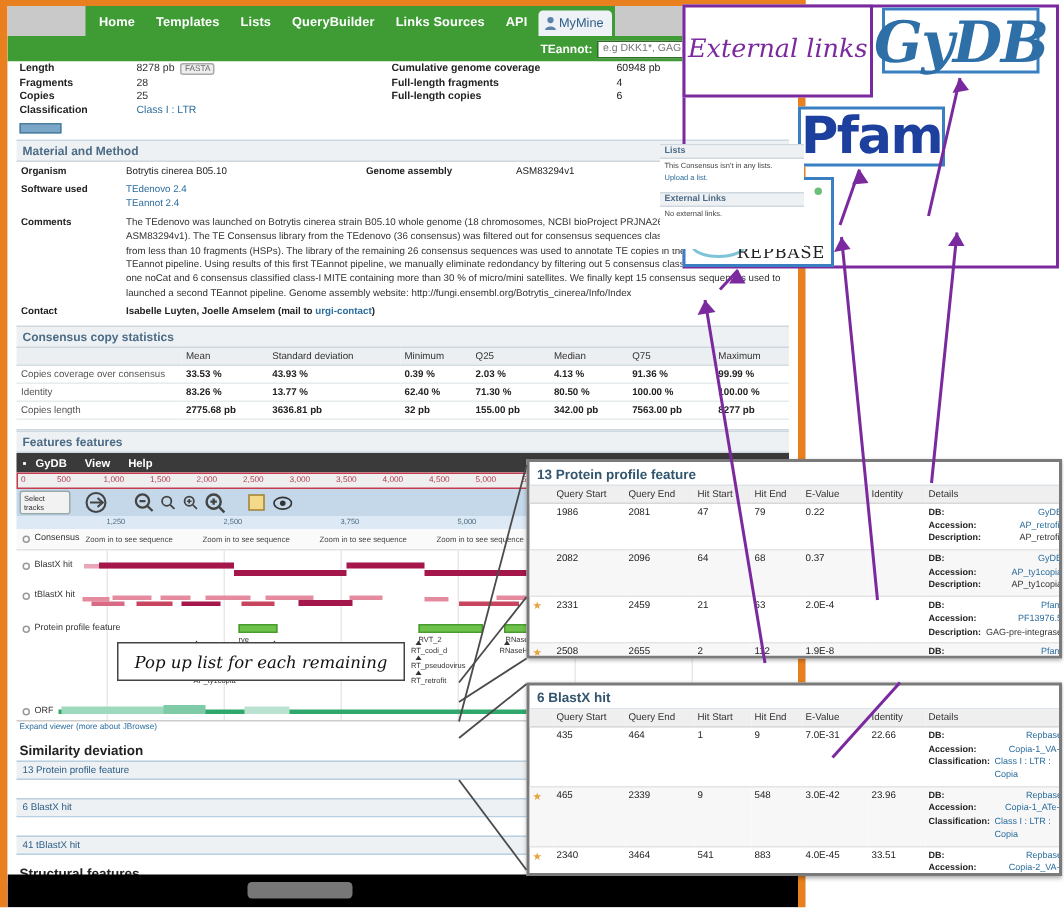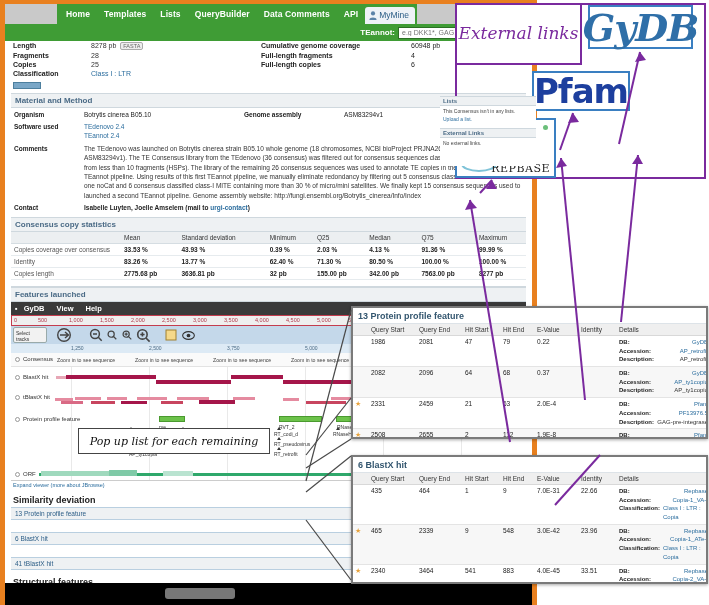--- a/index.html
+++ b/index.html
@@ -186,21 +186,21 @@
 <div id="rightbg"></div>
 
 <div id="frame">
 
   <div id="topgrey">
     <div class="nav">
       <a href="#">Home</a>
       <a href="#">Templates</a>
       <a href="#">Lists</a>
       <a href="#">QueryBuilder</a>
-      <a href="#">Data Comments</a>
+      <a href="#">Links Sources</a>
       <a href="#">API</a>
       <div class="mymine">
         <svg class="mymine-icon" viewBox="0 0 8 9">
           <circle cx="4" cy="2.4" r="2.1" fill="#5b82a8"></circle>
           <path d="M0.4 9 C0.4 5.8 7.6 5.8 7.6 9 Z" fill="#5b82a8"></path>
         </svg>
         <span>MyMine</span>
       </div>
     </div>
     <div class="contact">Contact Us | Log</div>
@@ -326,21 +326,21 @@
           <td class="num">155.00 pb</td>
           <td class="num">342.00 pb</td>
           <td class="num">7563.00 pb</td>
           <td class="num">8277 pb</td>
         </tr>
         </tbody>
       </table>
     </div>
 
     <div class="section" style="margin-top:6px;">
-      <div class="fb-head">Features launched</div>
+      <div class="fb-head">Features features</div>
 
       <div class="jb-menubar">
         <span style="margin-right:6px;">▪</span>
         <span>GyDB</span>
         <span>View</span>
         <span>Help</span>
         <span class="share">⚚ <span>Share</span></span>
       </div>
 
       <div class="jb-ruler">

